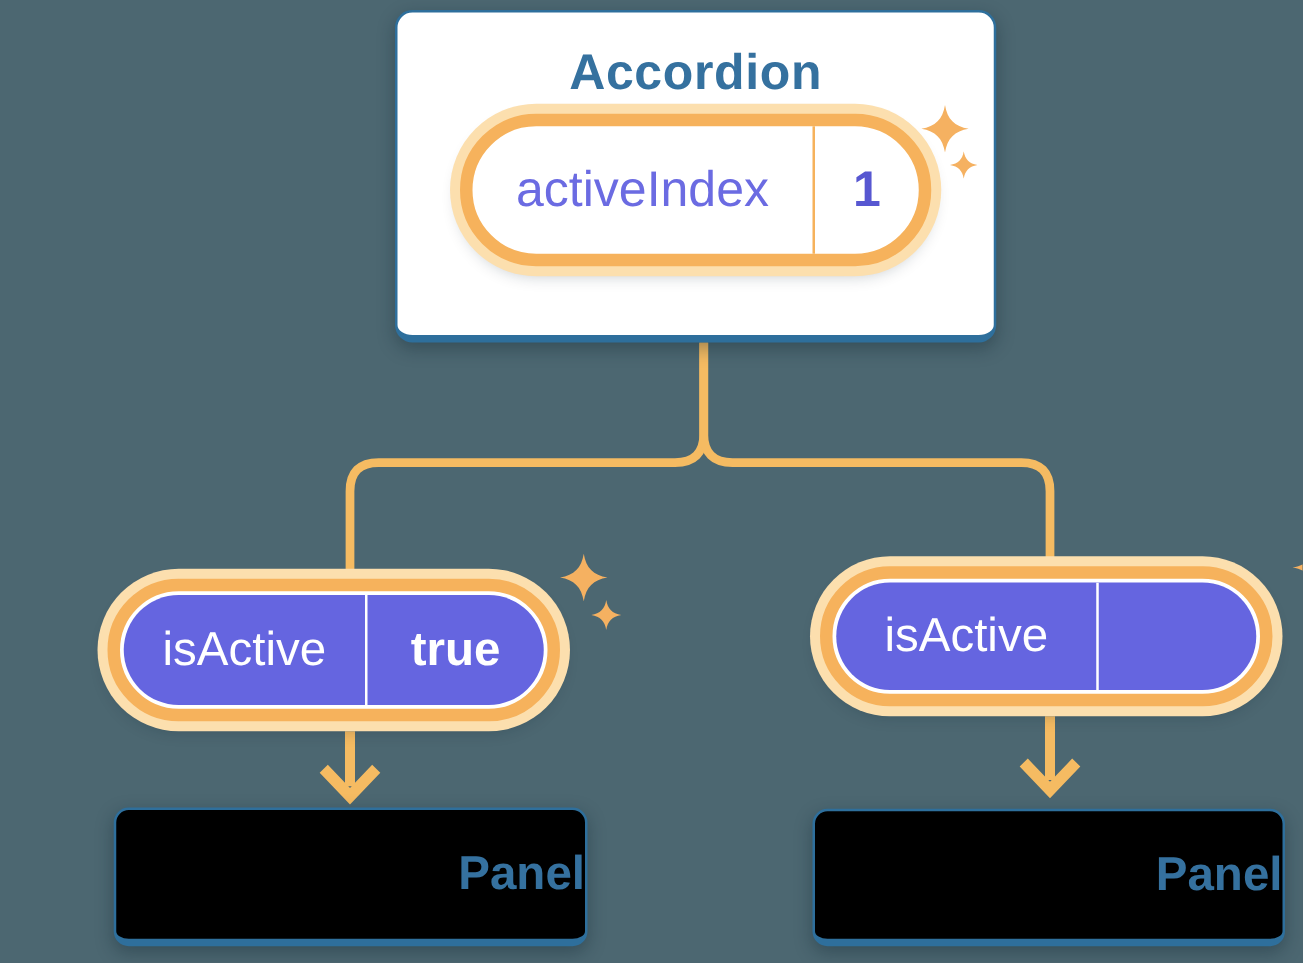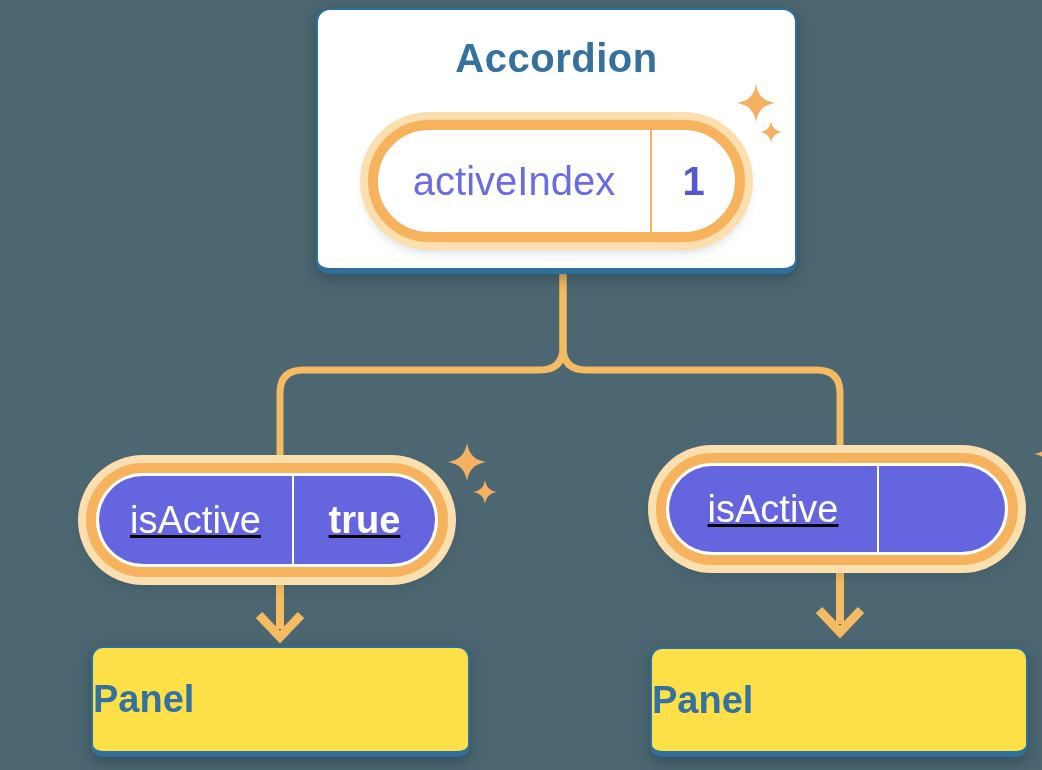--- a/index.html
+++ b/index.html
@@ -47,53 +47,52 @@
     display: flex;
     align-items: stretch;
   }
   .cell {
     display: flex;
     align-items: center;
     justify-content: center;
     font-size: 40px;
   }
   
-  #state-pill { left: 320px; top: 120px; width: 377px; height: 122px; }
+  #state-pill { left: 320px; top: 91px; width: 377px; height: 122px; }
   #state-pill .pill-row { inset: 0; }
   #state-pill .cell-label { width: 272px; color: #6b6be2; }
   #state-pill .divider { width: 2px; background: #f6b25c; }
   #state-pill .cell-value { flex: 1; color: #5757d1; font-weight: 700; }
 
   
   .prop-pill .pill-row {
     inset: 3px;
     background: #6565e0;
     border-radius: 999px;
     overflow: hidden;
-    text-decoration: underline;
   }
   .prop-pill .cell { font-size: 38px; color: #ffffff; }
   .prop-pill .divider { width: 2px; background: #ffffff; }
   .prop-pill .cell-value { flex: 1; font-weight: 700; }
   #prop-pill-left  { left: 38px;  top: 463px; width: 362px; height: 114px; }
   #prop-pill-left  .cell-label { width: 193px; }
   #prop-pill-right { left: 608px; top: 453px; width: 362px; height: 112px; }
   #prop-pill-right .cell-label { width: 208px; }
 
   
   .panel {
     position: absolute;
-    background: #fde047;
+    background: #000000;
     border: 2px solid #2e6f9c;
     border-bottom-width: 6px;
     border-radius: 12px;
     box-shadow: 0 5px 14px rgba(14, 34, 47, 0.35);
     display: flex;
     align-items: center;
-    justify-content: flex-start;
+    justify-content: flex-end;
   }
   .panel-label { color: #35719f; font-size: 38px; font-weight: 600; }
   #panel-left  { left: 43px;  top: 646px; width: 379px; height: 111px; }
   #panel-right { left: 602px; top: 647px; width: 378px; height: 110px; }
 
   .sparkle { position: absolute; }
   .sparkle path { fill: #f5b161; }
 </style>
 </head>
 <body>

